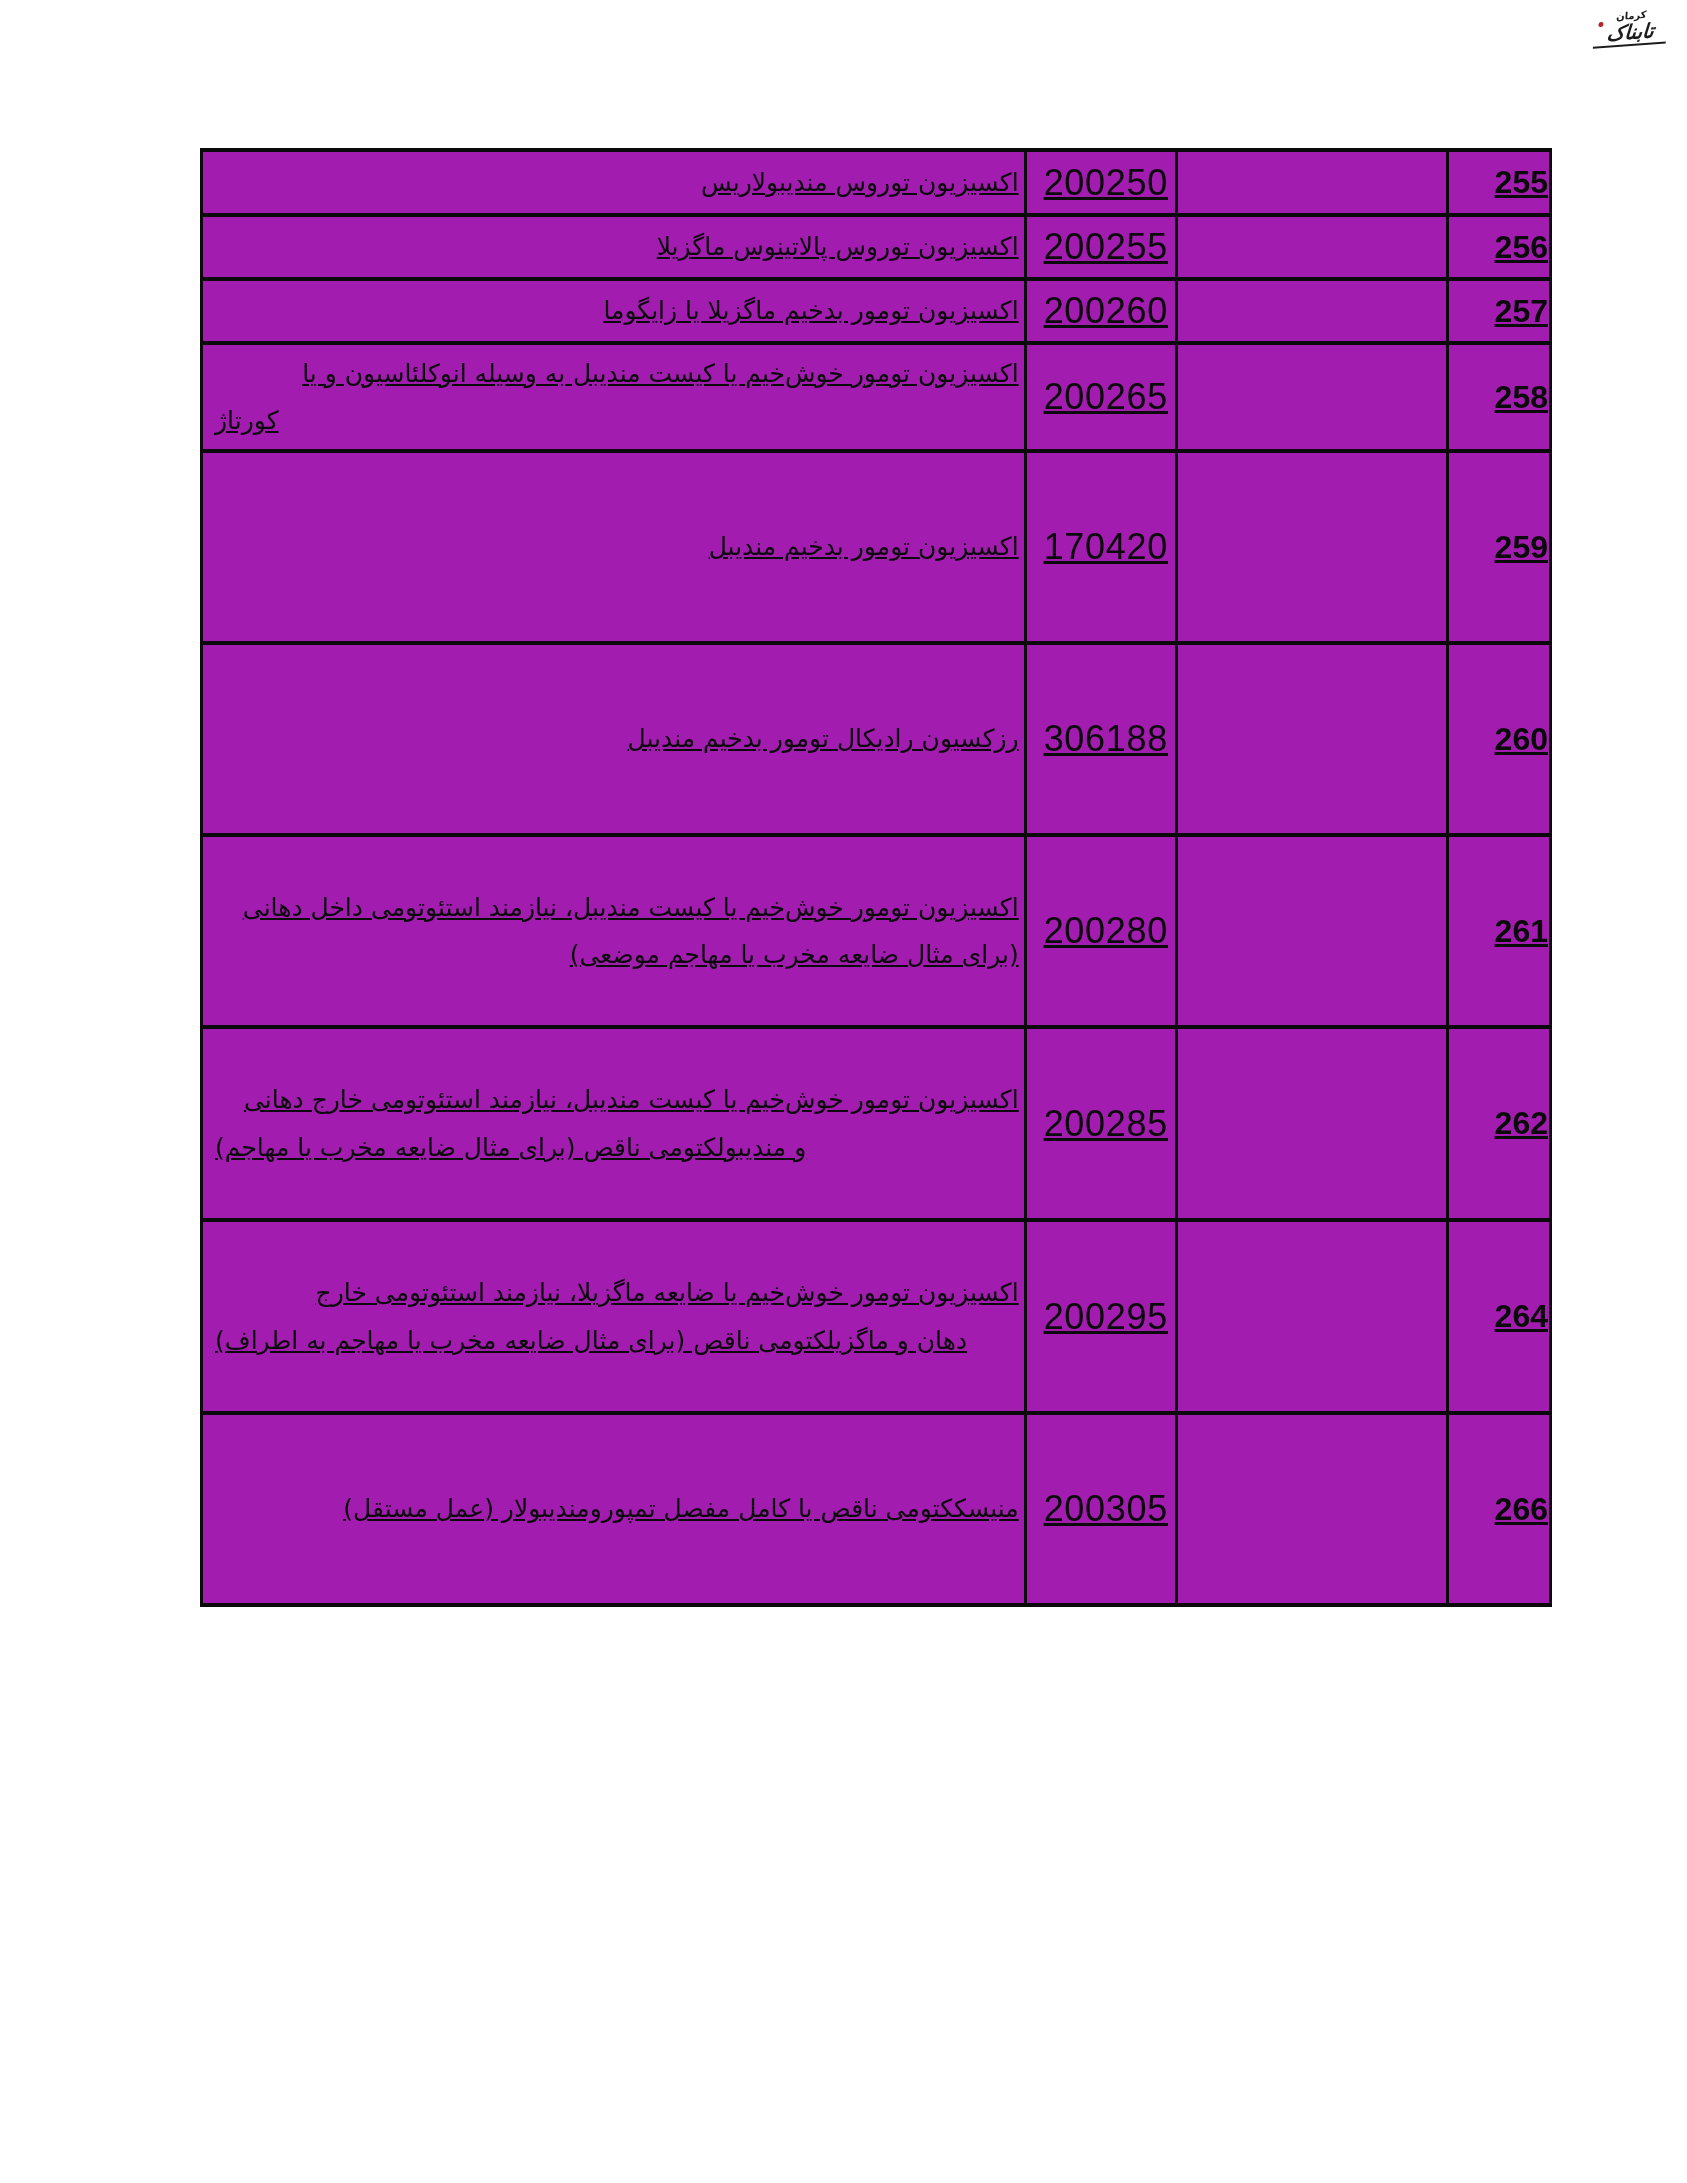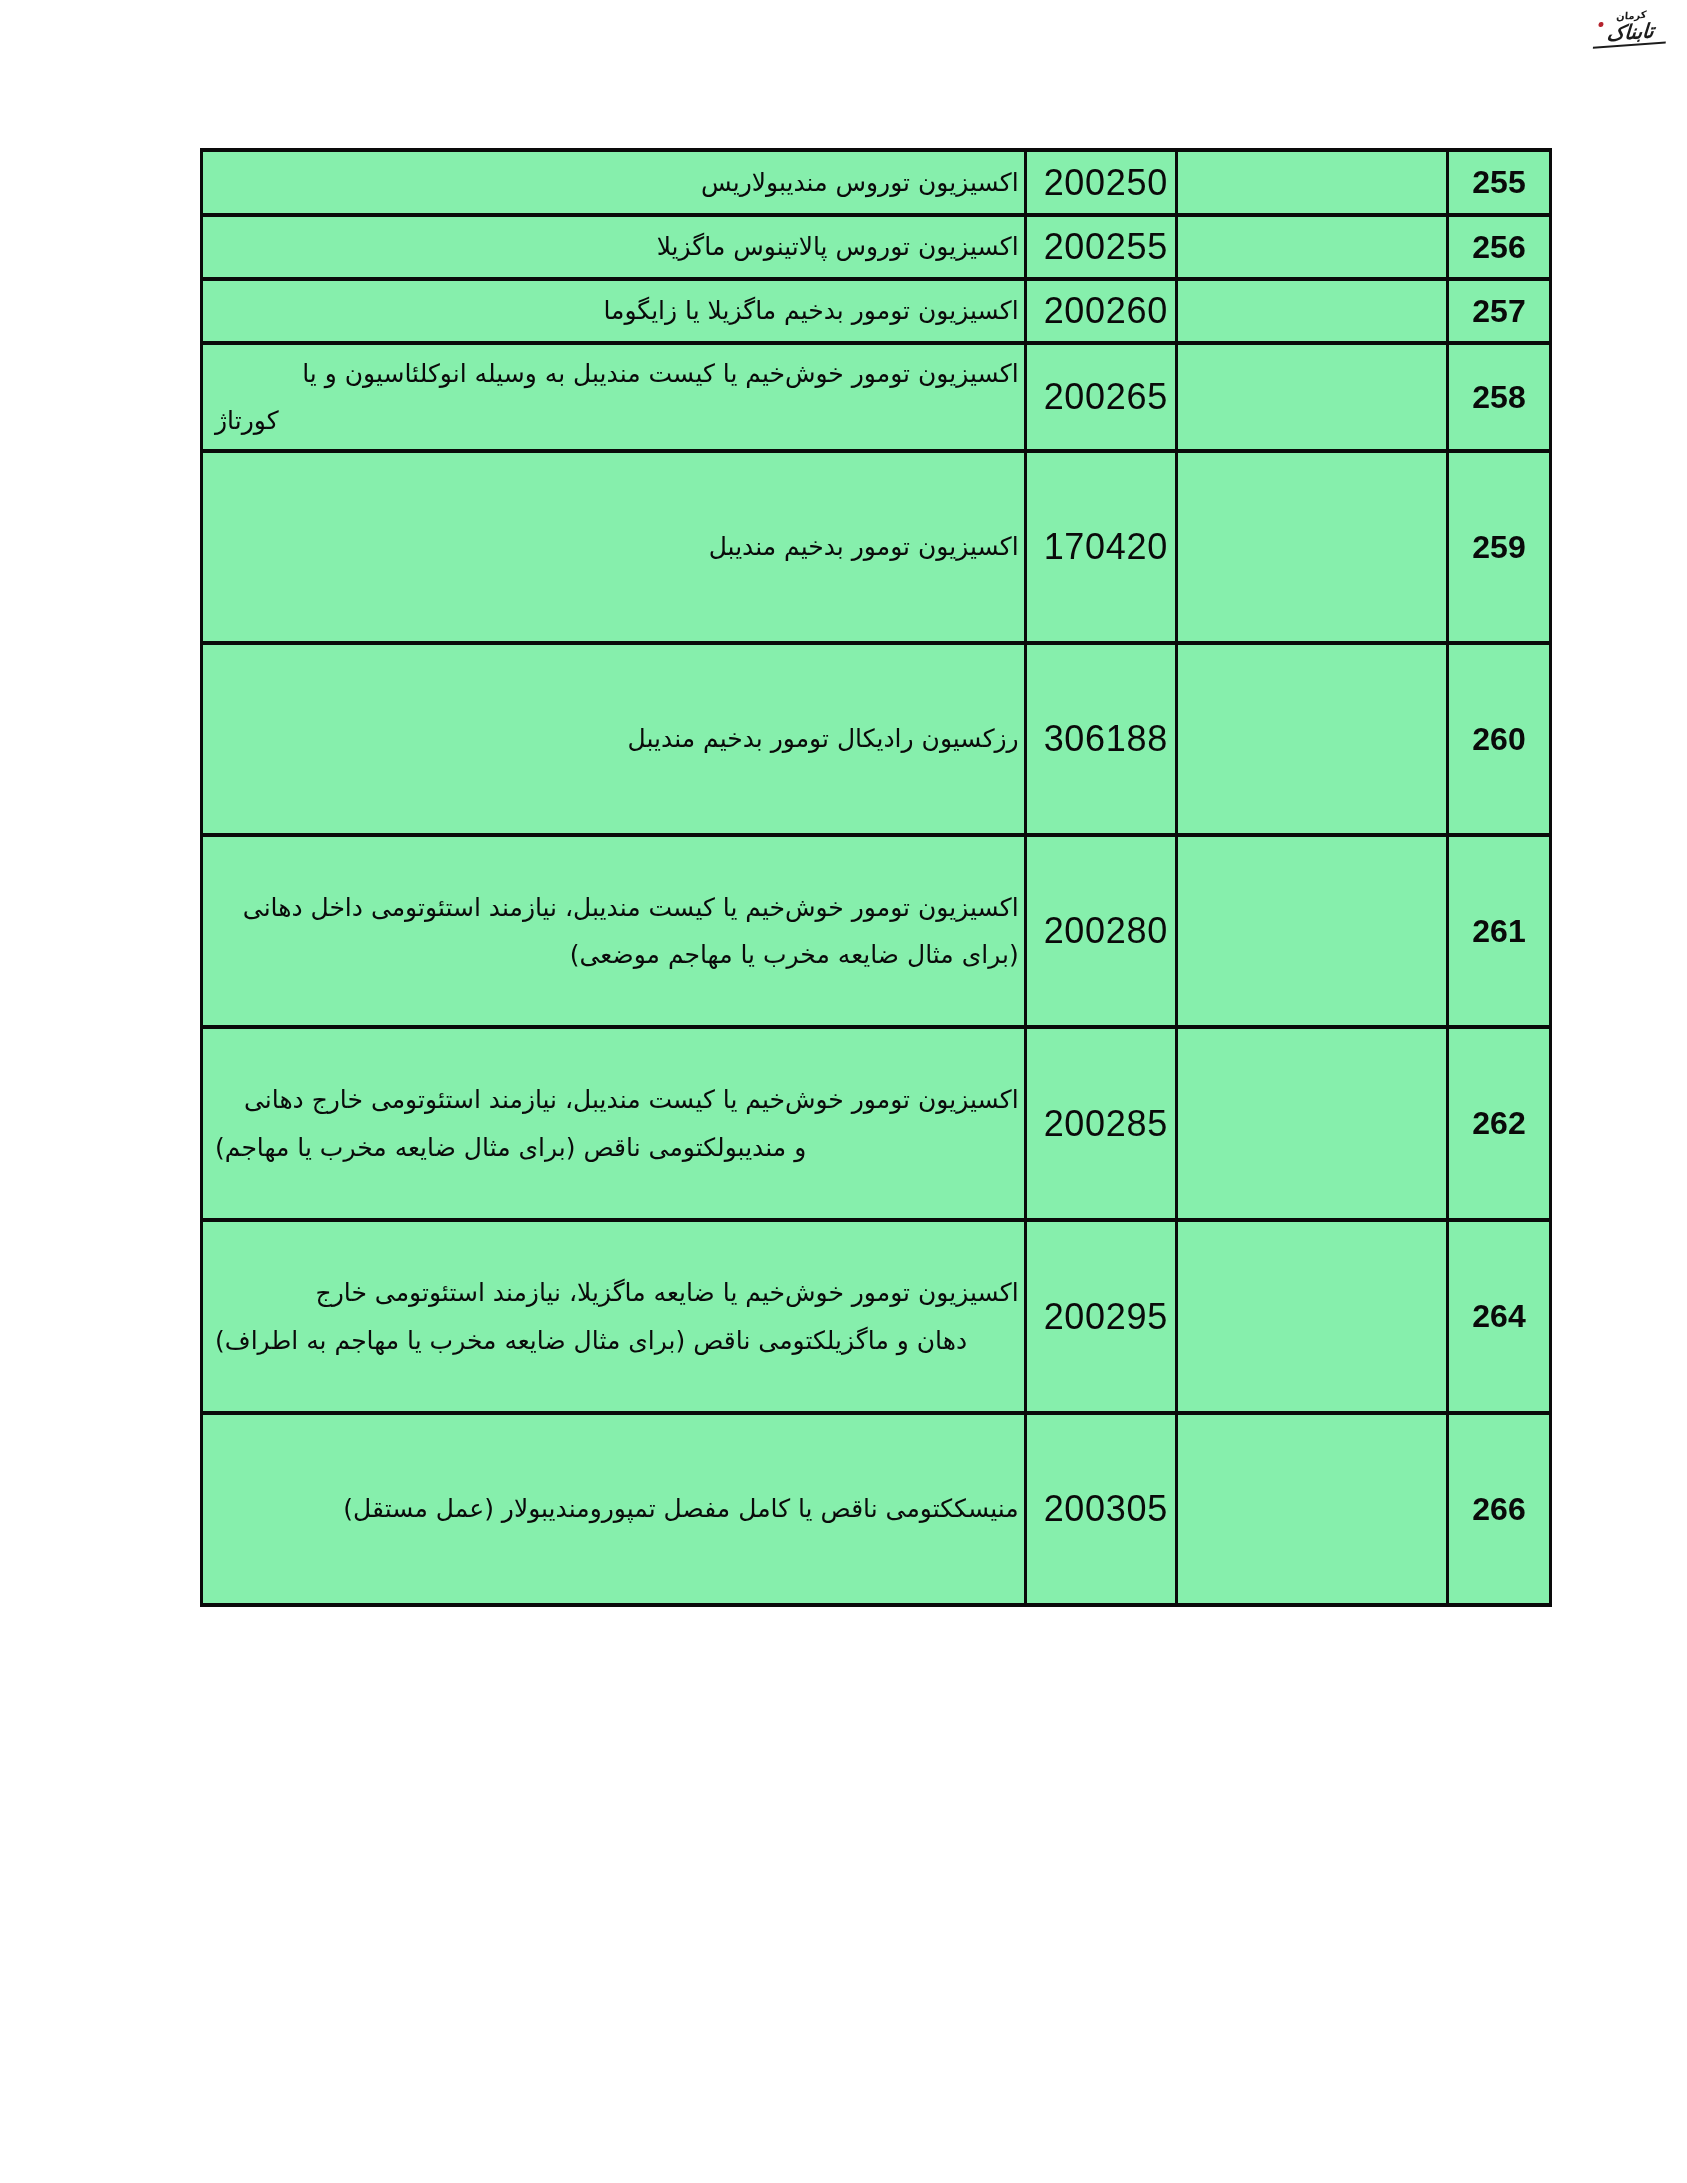--- a/index.html
+++ b/index.html
@@ -49,21 +49,22 @@
     border-radius: 50%;
   }
 
   
   table.fee-table {
     position: absolute;
     left: 200px; top: 148px;
     width: 1348px;
     border-collapse: collapse;
     table-layout: fixed;
-    background: #86efac;
+    background: #a21caf;
+    text-decoration: underline;
   }
   .fee-table td {
     border-left: 3.3px solid #0a0a0a;
     border-right: 3.3px solid #0a0a0a;
     border-top: 4.6px solid #0a0a0a;
     border-bottom: 4.6px solid #0a0a0a;
     vertical-align: middle;
     overflow: hidden;
   }
   .col-desc  { width: 824px; }
@@ -85,21 +86,21 @@
     font-family: "Liberation Sans", sans-serif;
     font-size: 36px;
     text-align: center;
     padding-left: 10.6px;
     letter-spacing: 0.7px;
   }
   td.num {
     font-family: "Liberation Sans", sans-serif;
     font-size: 32px;
     font-weight: bold;
-    text-align: center;
+    text-align: right;
   }
 </style>
 </head>
 <body>
 
 <div class="page">
 
   <div class="watermark">
     <span class="dot" style="background: rgb(181, 35, 45);"></span>
     <span class="city">کرمان</span>

